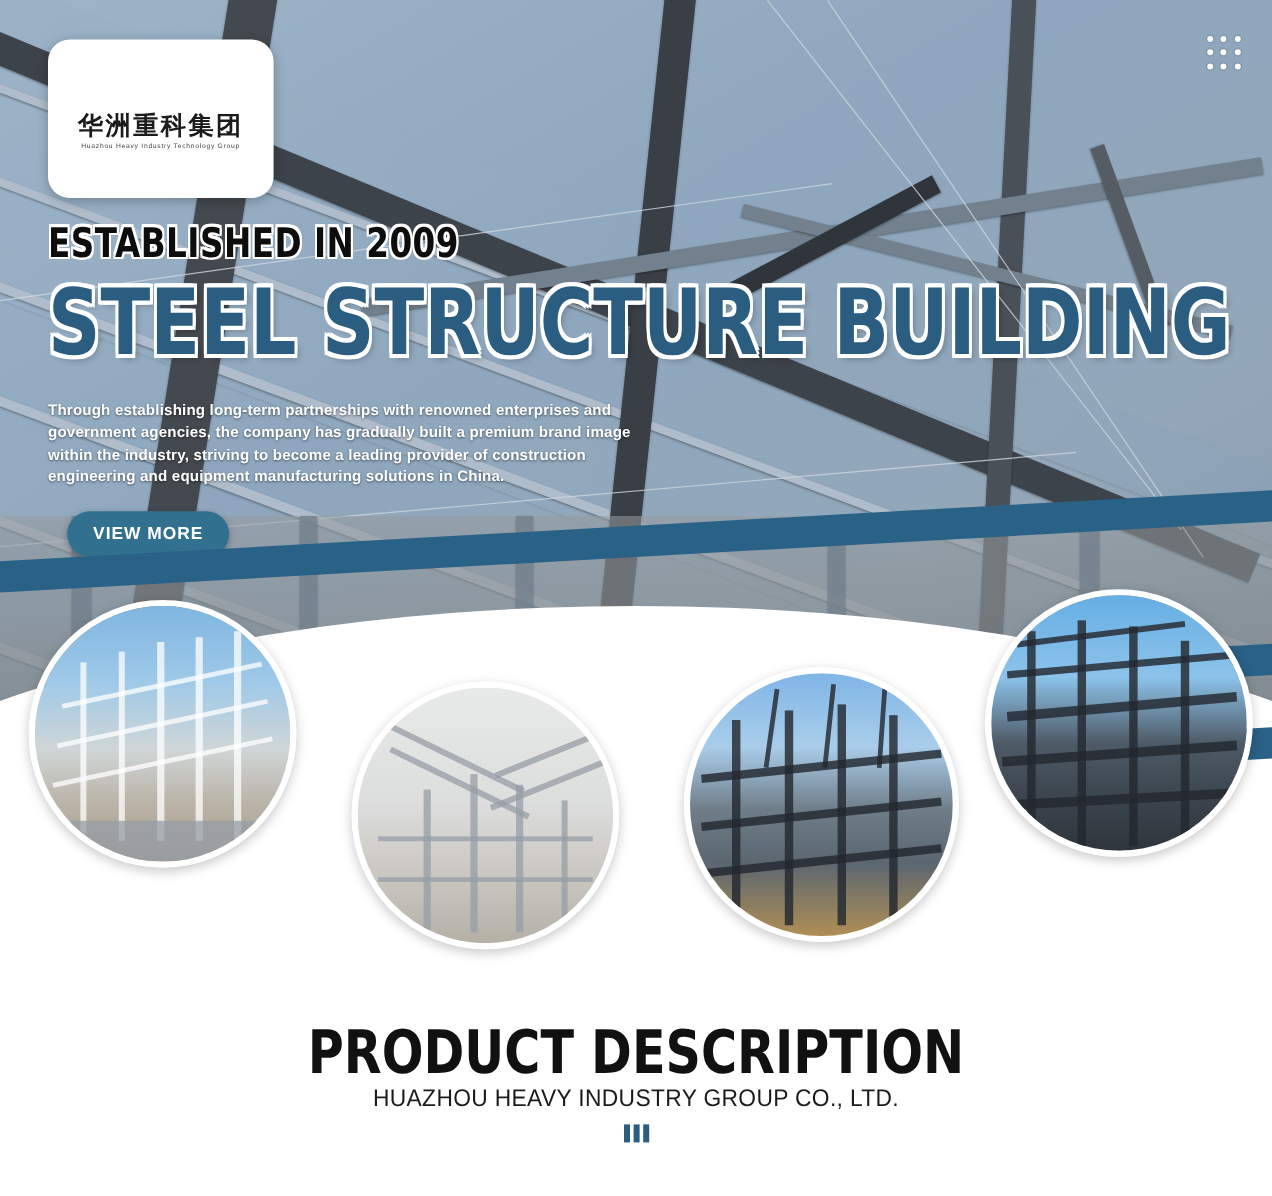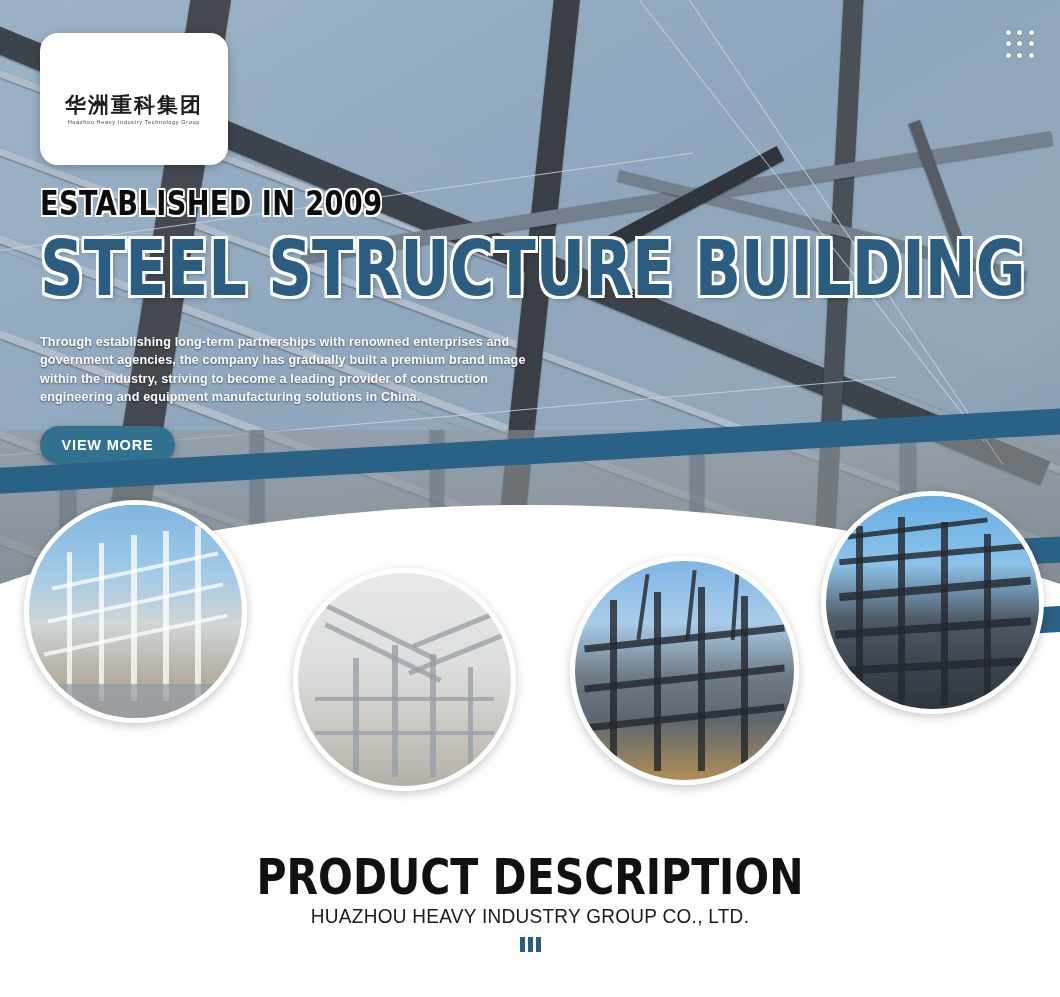--- a/index.html
+++ b/index.html
@@ -48,21 +48,21 @@
   .eyebrow{position:absolute;left:40px;top:186px;font-family:"DejaVu Sans",sans-serif;
     font-weight:bold;font-size:34px;line-height:1;color:#0d0d0d;letter-spacing:.5px;
     transform:scaleX(.80);transform-origin:left center;white-space:nowrap;
     text-shadow:2px 0 0 #fff,-2px 0 0 #fff,0 2px 0 #fff,0 -2px 0 #fff,2px 2px 0 #fff,-2px -2px 0 #fff,2px -2px 0 #fff,-2px 2px 0 #fff;}
   .headline{position:absolute;left:40px;top:234px;font-family:"DejaVu Sans",sans-serif;
     font-weight:bold;font-size:76px;line-height:.92;color:#2a5d80;letter-spacing:0px;
     transform:scaleX(.80);transform-origin:left center;white-space:nowrap;
     text-shadow:3px 0 0 #fff,-3px 0 0 #fff,0 3px 0 #fff,0 -3px 0 #fff,3px 3px 0 #fff,-3px -3px 0 #fff,3px -3px 0 #fff,-3px 3px 0 #fff,4px 4px 6px rgba(0,0,0,.25);}
   .lede{position:absolute;left:40px;top:333px;width:500px;font-size:12.6px;line-height:18.3px;
     color:#ffffff;font-weight:bold;letter-spacing:.15px;text-shadow:0 1px 2px rgba(0,0,0,.55);}
-  .view-more{position:absolute;left:40px;top:426px;width:135px;height:38px;border:none;
+  .view-more{position:absolute;left:56px;top:426px;width:135px;height:38px;border:none;
     border-radius:19px;background:#31718f;color:#fff;font-size:14.5px;font-weight:bold;
     letter-spacing:.8px;cursor:pointer;box-shadow:0 2px 6px rgba(0,0,0,.3);}
 
   
   .blue-band{position:absolute;left:-40px;top:470px;width:1160px;height:26px;background:#2a6186;
     transform:rotate(-3.2deg);transform-origin:left center;}
   .blue-band.b2{top:598px;transform:rotate(-3.2deg);}
   .blue-band-r{position:absolute;right:-60px;top:610px;width:260px;height:26px;background:#2a6186;
     transform:rotate(-3.2deg);}
 

